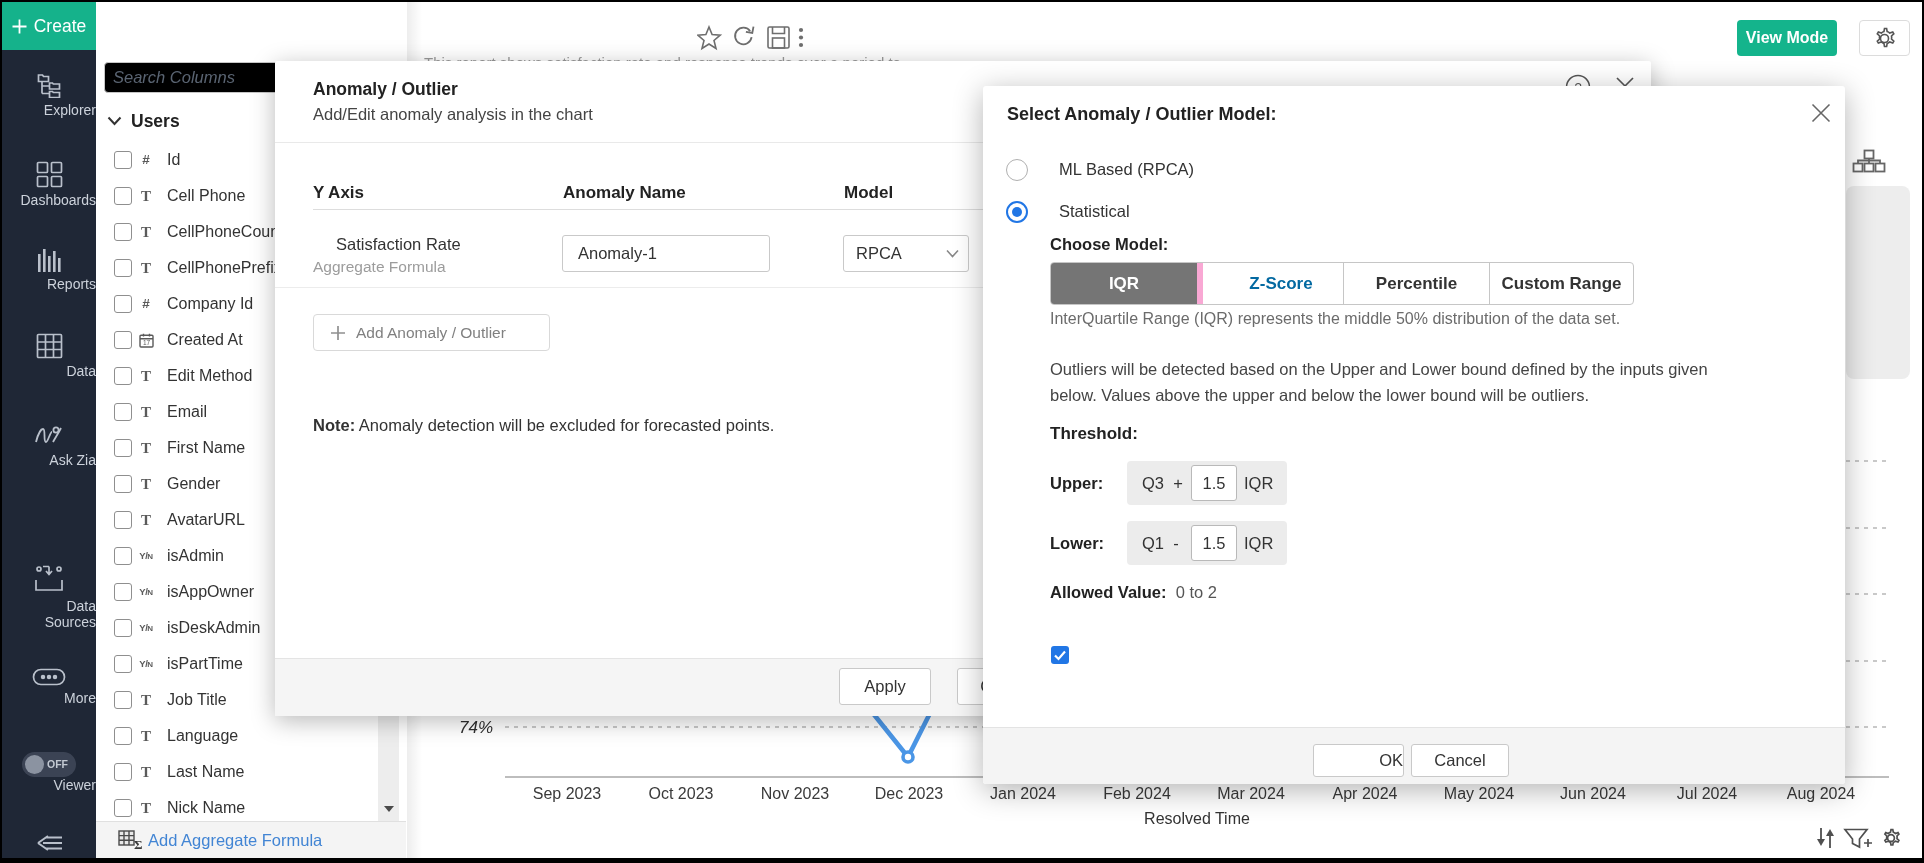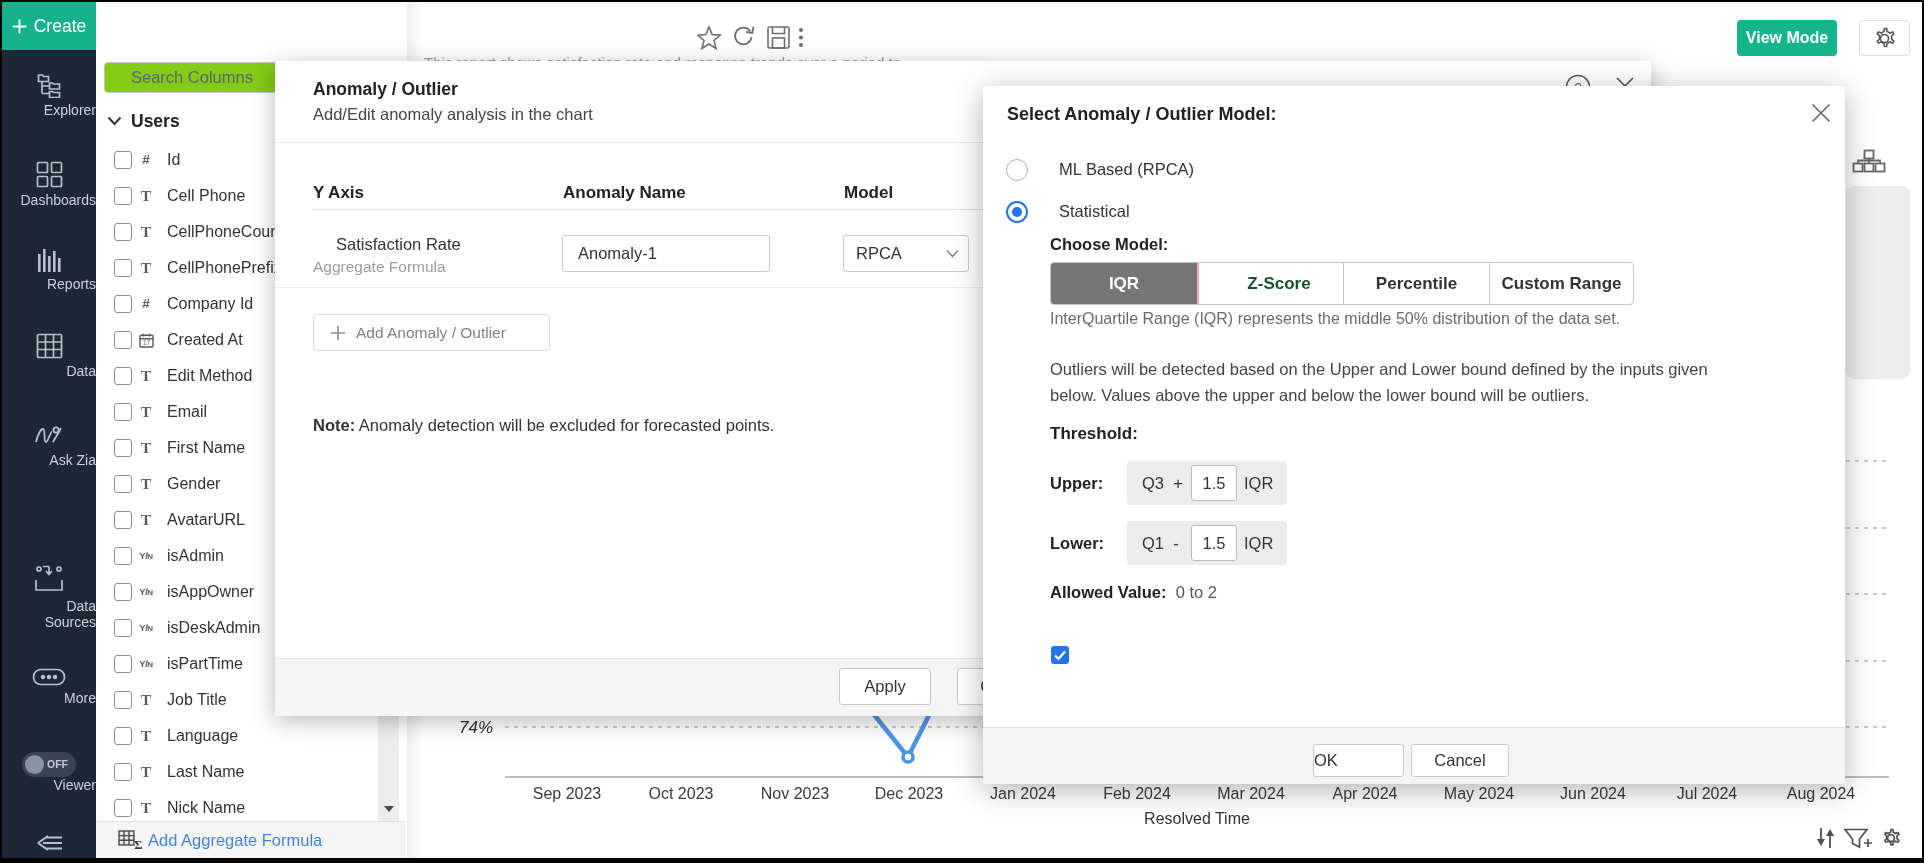--- a/index.html
+++ b/index.html
@@ -8,21 +8,21 @@
   .abs { position:absolute; }
   #canvas { left:2px; top:2px; width:1920px; height:856px; background:#fff; }
   
   #sidebar { left:2px; top:2px; width:94px; height:856px; background:#1f2736; }
   #createBtn { left:2px; top:2px; width:94px; height:48px; background:#15b28b; color:#fff; font-size:17.5px; display:flex; align-items:center; justify-content:center; }
   .navitem { width:94px; text-align:right; color:#ccd2db; font-size:14px; }
   .navitem svg { display:block; margin:0 auto 4px auto; }
   
   #colpanel { left:96px; top:50px; width:310px; height:808px; background:#fff; }
   #colhead { left:96px; top:2px; width:311px; height:48px; background:#efefef; color:#47525f; font-size:15.5px; line-height:48px; padding-left:18px; }
-  #searchbox { left:8px; top:12px; width:294px; height:31px; border:1px solid #c6c6c6; border-radius:4px; background:#84cc16; color:#5a6472; font-size:16.5px; line-height:29px; padding-left:26px; }
+  #searchbox { left:8px; top:12px; width:294px; height:31px; border:1px solid #c6c6c6; border-radius:4px; background:#000000; color:#5a6472; font-size:16.5px; line-height:29px; padding-left:8px;font-style:italic; }
   .crow { left:0; width:310px; height:36px; }
   .cb { position:absolute; left:18px; top:9px; width:18px; height:18px; border:1.5px solid #8f8f8f; border-radius:3px; background:#fff; }
   .ticon { position:absolute; left:38px; top:0; width:24px; height:36px; line-height:36px; text-align:center; color:#5a5a5a; }
   .ticon.t { font-family:"Liberation Serif", serif; font-weight:bold; font-size:15px; }
   .ticon.h { font-size:13.5px; font-weight:bold; }
   .ticon.yn { font-size:9.5px; font-weight:bold; letter-spacing:-0.5px; }
   .clabel { position:absolute; left:71px; top:0; height:36px; line-height:36px; font-size:16px; color:#333; white-space:nowrap; }
   #aggbar { left:96px; top:821px; width:310px; height:37px; background:#f4f4f4; border-top:1px solid #e0e0e0; }
   #scrolltrack { left:378px; top:690px; width:21px; height:131px; background:#ededed; }
   #scrollarrow { left:384px; top:806px; width:0; height:0; border-left:5px solid transparent; border-right:5px solid transparent; border-top:6px solid #4a4a4a; }
@@ -345,21 +345,21 @@
   </svg>
   <div class="abs" style="left:23px; top:73px; width:22px; height:22px; border:1.5px solid #b0b0b0; border-radius:50%;"></div>
   <div class="abs" style="left:76px; top:74px; font-size:16.5px; color:#333;">ML Based (RPCA)</div>
   <div class="abs" style="left:23px; top:115px; width:22px; height:22px; border:2px solid #2176e5; border-radius:50%;">
     <div class="abs" style="left:4px; top:4px; width:10px; height:10px; background:#2176e5; border-radius:50%;"></div>
   </div>
   <div class="abs" style="left:76px; top:116px; font-size:16.5px; color:#333;">Statistical</div>
   <div class="abs" style="left:67px; top:149px; font-size:16.5px; font-weight:bold; color:#222;">Choose Model:</div>
   <div class="abs" style="left:67px; top:176px; width:584px; height:43px; border:1px solid #c6c6c6; border-radius:4px;">
     <div class="abs" style="left:0; top:0; width:146px; height:41px; background:#757575; color:#fff; font-size:17px; font-weight:bold; text-align:center; line-height:41px; border-radius:3px 0 0 3px;">IQR</div>
-    <div class="abs" style="left:146px; top:0; width:146px; height:41px; border-left:2px solid #f9a8d4; color:#14532d; font-size:17px; font-weight:bold; text-align:center; line-height:41px;padding-left:16px;">Z-Score</div>
+    <div class="abs" style="left:146px; top:0; width:146px; height:41px; border-left:6px solid #f9a8d4; color:#0369a1; font-size:17px; font-weight:bold; text-align:center; line-height:41px;padding-left:16px;">Z-Score</div>
     <div class="abs" style="left:292px; top:0; width:146px; height:41px; border-left:1px solid #c6c6c6; color:#333; font-size:17px; font-weight:bold; text-align:center; line-height:41px;">Percentile</div>
     <div class="abs" style="left:438px; top:0; width:144px; height:41px; border-left:1px solid #c6c6c6; color:#333; font-size:17px; font-weight:bold; text-align:center; line-height:41px;">Custom Range</div>
   </div>
   <div class="abs" style="left:67px; top:224px; font-size:16px; color:#6b6b6b;">InterQuartile Range (IQR) represents the middle 50% distribution of the data set.</div>
   <div class="abs" style="left:67px; top:270px; width:688px; font-size:16.5px; color:#444; line-height:26px;">Outliers will be detected based on the Upper and Lower bound defined by the inputs given below. Values above the upper and below the lower bound will be outliers.</div>
   <div class="abs" style="left:67px; top:338px; font-size:17px; font-weight:bold; color:#222;">Threshold:</div>
   <div class="abs" style="left:67px; top:388px; font-size:16.5px; font-weight:bold; color:#222;">Upper:</div>
   <div class="abs" style="left:144px; top:375px; width:160px; height:44px; background:#ececec; border-radius:4px;">
     <div class="abs" style="left:15px; top:0; line-height:44px; font-size:16.5px; color:#333;text-align:right;">Q3&nbsp;&nbsp;+</div>
     <div class="abs" style="left:64px; top:4px; width:46px; height:36px; background:#fff; border:1px solid #b9b9b9; border-radius:3px; text-align:center; line-height:34px; font-size:16.5px; color:#333;">1.5</div>
@@ -371,16 +371,16 @@
     <div class="abs" style="left:64px; top:4px; width:46px; height:36px; background:#fff; border:1px solid #b9b9b9; border-radius:3px; text-align:center; line-height:34px; font-size:16.5px; color:#333;">1.5</div>
     <div class="abs" style="left:117px; top:0; line-height:44px; font-size:16.5px; color:#333;">IQR</div>
   </div>
   <div class="abs" style="left:67px; top:497px; font-size:16.5px; color:#222;"><b>Allowed Value:</b>&nbsp;&nbsp;<span style="color:#555">0 to 2</span></div>
   <div class="abs" style="left:68px; top:560px; width:18px; height:18px; background:#2176e5; border-radius:3px;">
     <svg width="18" height="18" viewBox="0 0 18 18">
           <path d="M4,9.5 L7.5,13 L14,5.5" fill="none" stroke="#fff" stroke-width="2.2"></path>
         </svg>
   </div>
   <div class="abs" style="left:0; top:641px; width:862px; height:57px; background:#f4f4f4; border-top:1px solid #e3e3e3; border-radius:0 0 3px 3px;"></div>
-  <div class="abs" style="left:330px; top:658px; width:91px; height:33px; background:#fff; border:1px solid #c9c9c9; border-radius:3px; text-align:left; line-height:31px; font-size:16.5px; color:#333;">OK</div>
+  <div class="abs" style="left:330px; top:658px; width:91px; height:33px; background:#fff; border:1px solid #c9c9c9; border-radius:3px; text-align:right; line-height:31px; font-size:16.5px; color:#333;">OK</div>
   <div class="abs" style="left:428px; top:658px; width:98px; height:33px; background:#fff; border:1px solid #c9c9c9; border-radius:3px; text-align:center; line-height:31px; font-size:16.5px; color:#333;">Cancel</div>
 </div>
 </div>
 
 </body></html>

